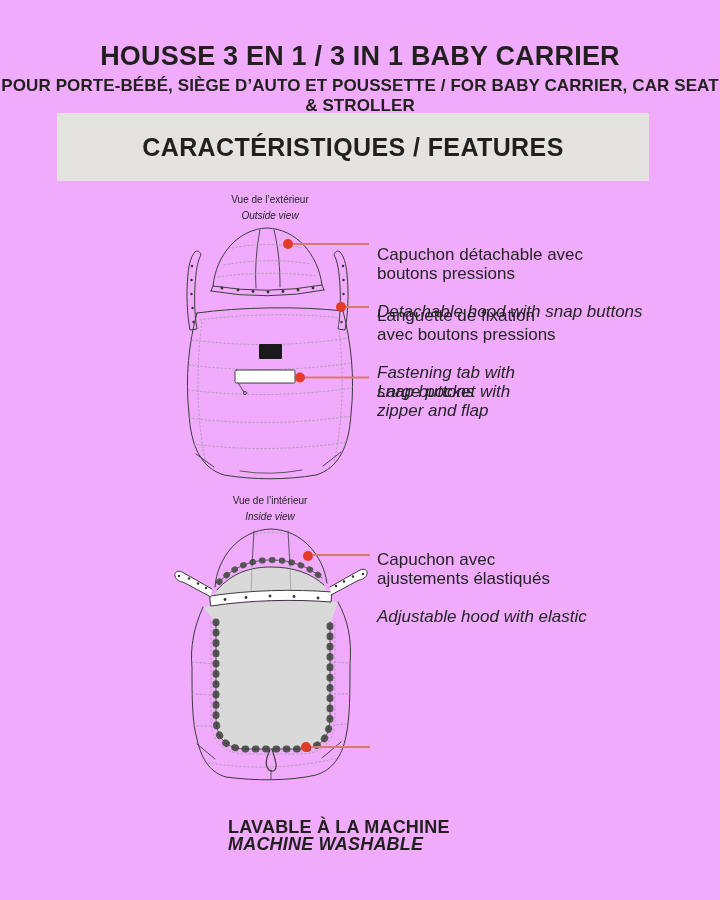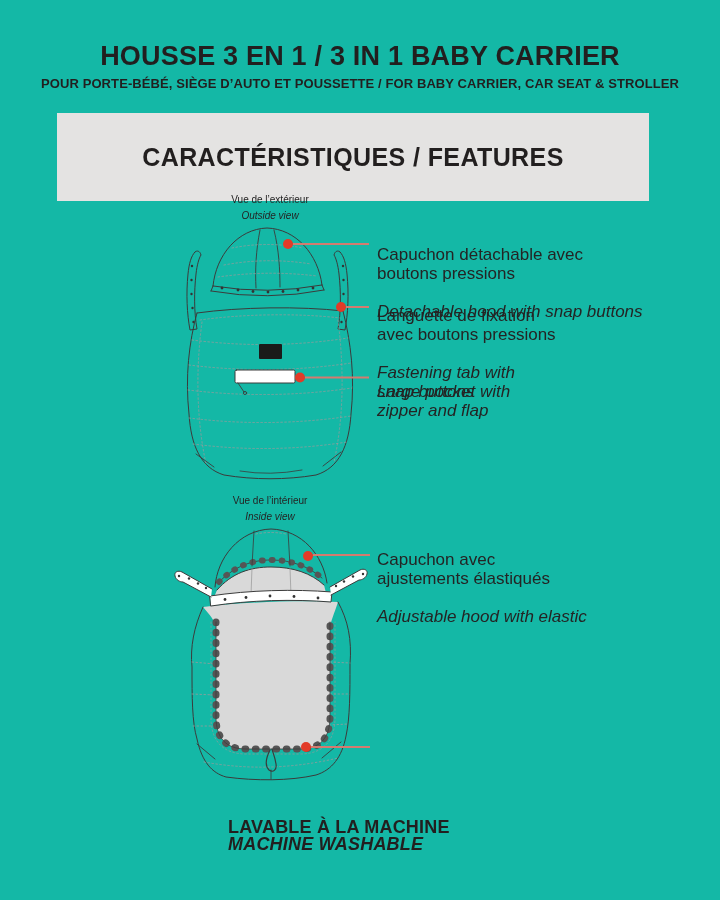--- a/index.html
+++ b/index.html
@@ -1,31 +1,31 @@
 <!DOCTYPE html>
 <html><head>
 <meta charset="utf-8">
 <style>
   * { margin:0; padding:0; box-sizing:border-box; }
   html, body { background:#ffffff; }
   .page {
     position:relative; width:720px; height:900px; margin:0 auto;
-    background:#14b8a6; font-family:"Liberation Sans", sans-serif;
+    background:#f0abfc; font-family:"Liberation Sans", sans-serif;
     color:#221f1f; overflow:hidden;
   }
   .title {
     position:absolute; top:42px; left:0; width:720px; text-align:center;
     font-size:27px; font-weight:bold; letter-spacing:0.2px; line-height:28px;
   }
   .subtitle {
     position:absolute; top:76px; left:0; width:720px; text-align:center;
-    font-size:13px; font-weight:bold; letter-spacing:0.1px;
+    font-size:17px; font-weight:bold; letter-spacing:0.1px;
   }
   .banner {
-    position:absolute; left:57px; top:113px; width:592px; height:88px;
+    position:absolute; left:57px; top:113px; width:592px; height:68px;
     background:#e4e3e2; display:flex; align-items:center; justify-content:center;
   }
   .banner span { font-size:25px; font-weight:bold; letter-spacing:0.4px; }
   .view-label { position:absolute; width:200px; text-align:center; font-size:10px; line-height:15.5px; color:#242424; }
   .view-label .en { font-style:italic; }
   .diagram { position:absolute; }
   .callout {
     position:absolute; font-size:17px; line-height:19px; color:#242424;
     white-space:pre-line;
   }

